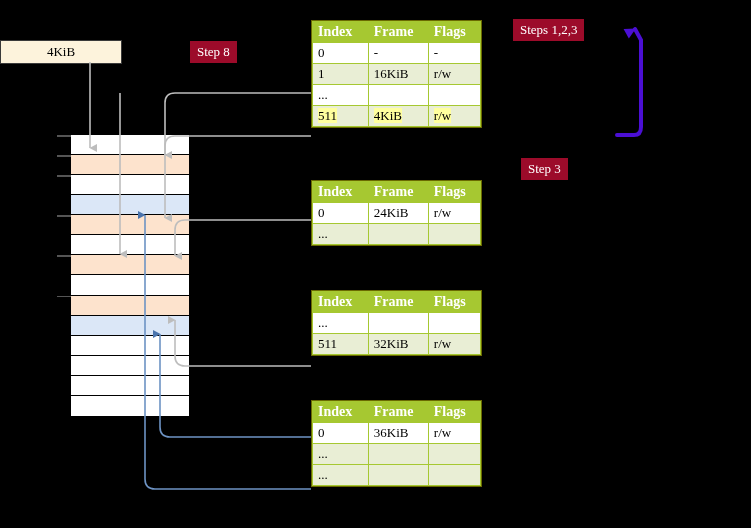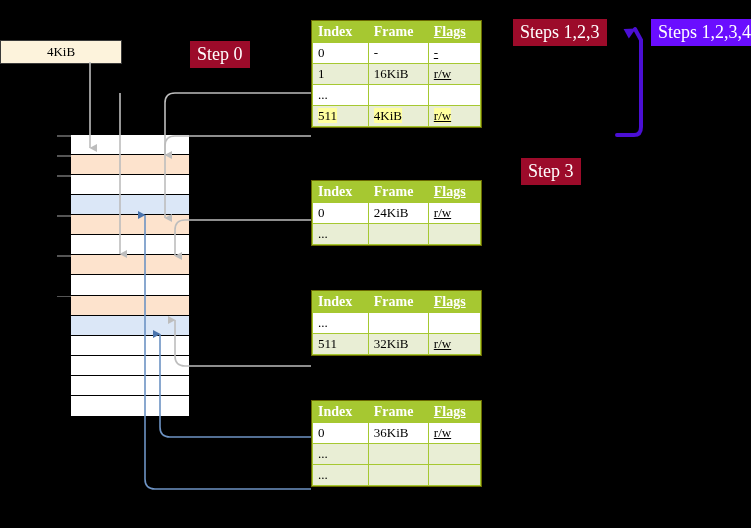--- a/index.html
+++ b/index.html
@@ -2,21 +2,21 @@
 <html><head>
 <meta charset="utf-8">
 <style>
   html,body{margin:0;padding:0;background:#000;}
   body{width:751px;height:528px;position:relative;overflow:hidden;
        font-family:"Liberation Serif","DejaVu Serif",serif;}
 
   .canvas{position:absolute;left:0;top:0;width:751px;height:528px;}
 
   
-  .badge{position:absolute;color:#fff;font-size:18px;line-height:1;
+  .badge{position:absolute;color:#fff;font-size:13px;line-height:1;
          padding:4px 7px 5px 7px;white-space:nowrap;
          font-family:"Liberation Serif","DejaVu Serif",serif;}
   .badge.red{background:#9c0b2a;}
   .badge.purple{background:#6a0dff;}
 
   
   .kib-box{position:absolute;background:#fdf3dc;border:1px solid #3a3a3a;
            display:flex;align-items:center;justify-content:center;
            font-size:13px;color:#000;}
 
@@ -34,45 +34,42 @@
   .ptable table{border-collapse:collapse;width:100%;}
   .ptable th{background:#a6c831;color:#fff;font-weight:bold;font-size:14px;
              text-align:left;padding:2px 5px;border:1px solid #a6c831;}
   .ptable td{font-size:13px;color:#000;padding:2px 5px;border:1px solid #a6c831;
              height:20px;box-sizing:border-box;}
   .ptable tr.alt td{background:#e9eed5;}
   .ptable tr.plain td{background:#fff;}
   .hl{background:#ffff9e;}
   .col-i{width:57px;}
   .col-f{width:60px;}
-  .col-g{width:52px;text-decoration:underline;}
+  .col-g{width:52px;}
 
   svg.overlay{position:absolute;left:0;top:0;width:751px;height:528px;
               pointer-events:none;}
 </style>
 </head>
 <body>
 
 <div class="canvas">
 
   <div class="kib-box" style="left:0px;top:40px;width:120px;height:22px;">
     <span>4KiB</span>
   </div>
 
   <div class="badge red" style="left:190px;top:41px;">
-    <span>Step 0</span>
+    <span>Step 8</span>
   </div>
 
   <div class="badge red" style="left:513px;top:19px;">
     <span>Steps 1,2,3</span>
   </div>
 
-  <div class="badge purple" style="left:651px;top:19px;">
-    <span>Steps 1,2,3,4</span>
-  </div>
 
   <div class="badge red" style="left:521px;top:158px;">
     <span>Step 3</span>
   </div>
 
   <div class="mem" id="mem-grid">
       <div class="mem-row" style="top: 0px; height: 20.0714px; background: rgb(255, 255, 255);">
         <div class="tick" style="top: 0px;"></div>
       </div>
       <div class="mem-row" style="top: 20.0714px; height: 20.0714px; background: rgb(253, 227, 205);">

